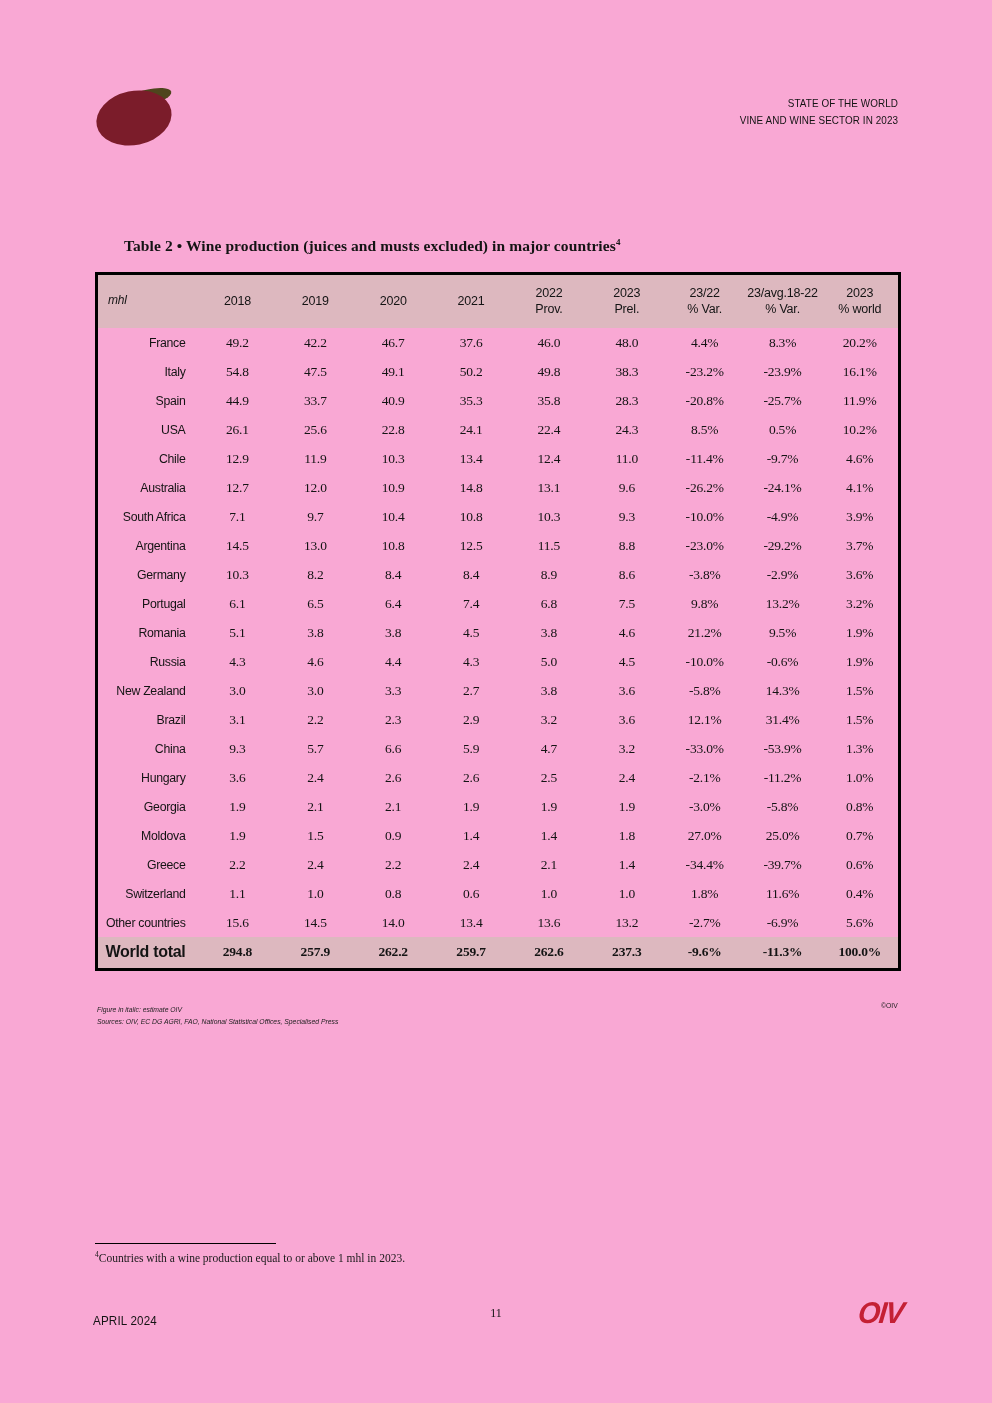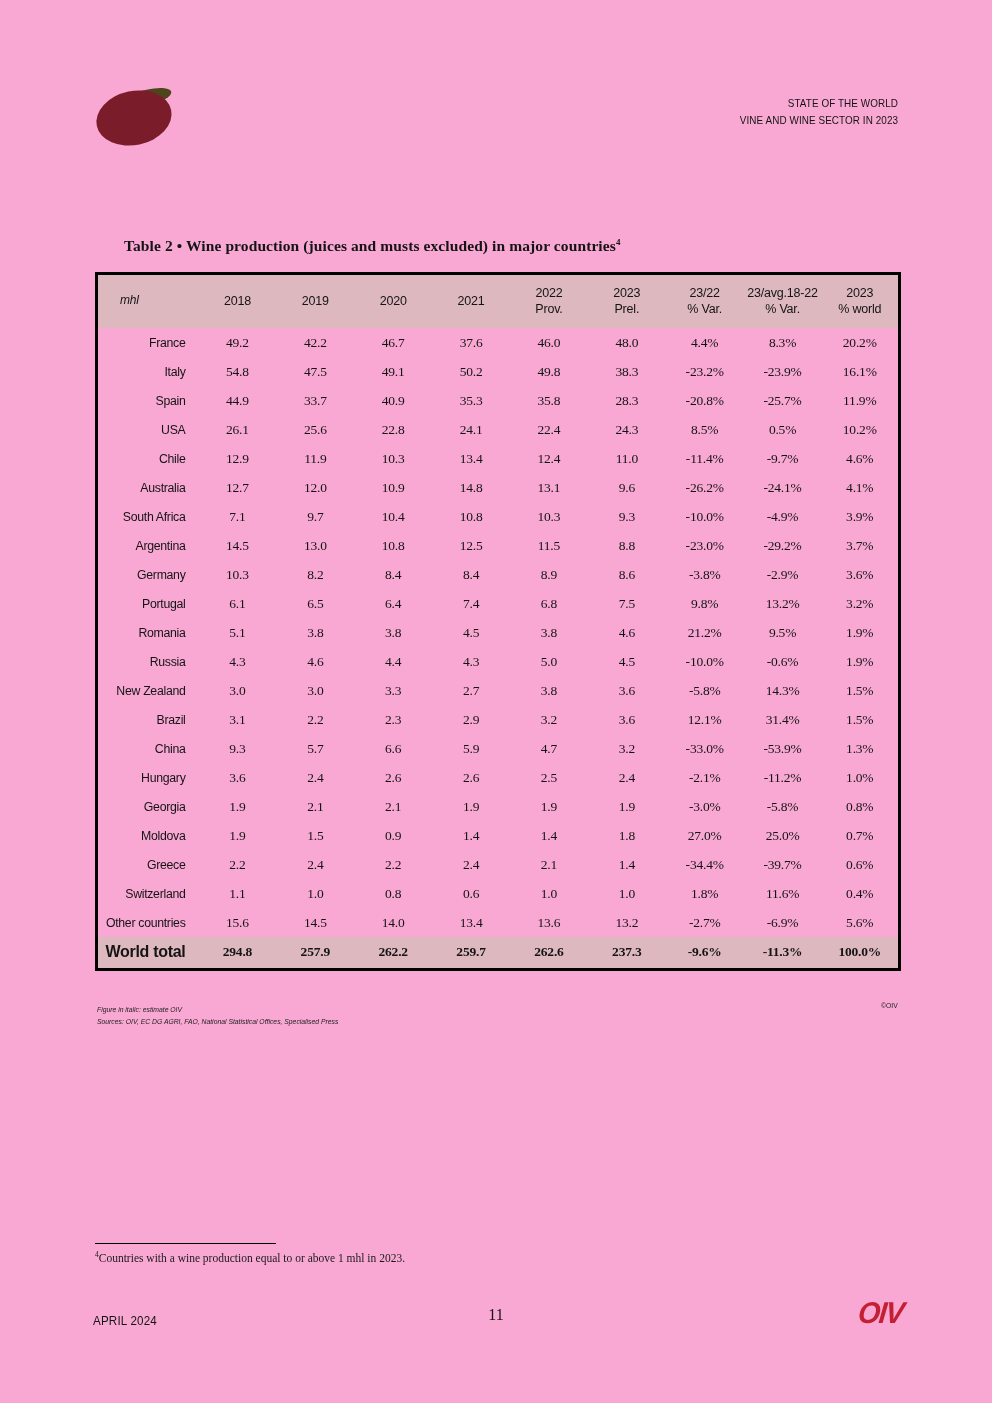--- a/index.html
+++ b/index.html
@@ -26,21 +26,21 @@
     letter-spacing:.1px;margin-left:29px; }
   .table-title sup { font-size:9px; }
 
   
   .tablewrap { position:absolute; left:95px; top:272px; width:806px; }
   table { width:100%; border-collapse:collapse; table-layout:fixed;
     border:3px solid #000; }
   thead th { background:var(--band,#ddb8bf); height:48px; vertical-align:middle;
     text-align:center; font-weight:400; font-size:12.5px; line-height:1.3;
     letter-spacing:-.2px; padding:2px 0 3px; }
-  thead th.unit { text-align:left; padding-left:22px; font-style:italic;
+  thead th.unit { text-align:left; padding-left:10px; font-style:italic;
     font-size:12px; }
   tbody tr { height:29px; }
   tbody th { text-align:right; padding-right:13px; font-weight:400;
     font-size:12.3px; letter-spacing:-.3px; white-space:nowrap; }
   tbody td { font-family:"Liberation Serif", serif; font-size:13.5px;
     text-align:center; letter-spacing:-.2px; }
   tbody tr.est td.yr { }
   tbody tr.total { background:var(--band,#ddb8bf); height:32px; }
   tbody tr.total th { font-weight:700; font-size:16px; }
   tbody tr.total td { font-weight:700; }
@@ -57,21 +57,21 @@
     border-top:1.6px solid #000; }
   .footnote { position:absolute; left:95px; top:1250px;
     font-family:"Liberation Serif", serif; font-size:11.5px; color:#1a1a1a; }
   .footnote sup { font-size:7.5px; }
 
   
   .footer-date { position:absolute; left:93px; top:1313px; font-size:13.5px;
     font-weight:500; letter-spacing:.2px; transform:scaleX(.86);
     transform-origin:0 50%; }
   .page-number { position:absolute; left:0; top:1306px; width:992px;
-    text-align:center; font-family:"Liberation Serif", serif; font-size:16px; }
+    text-align:center; font-family:"Liberation Serif", serif; font-size:12px; }
   .oiv-logo { position:absolute; right:89px; top:1296px; font-size:30px;
     font-weight:700; font-style:italic; letter-spacing:-1.5px;
     transform:skewX(-6deg) scaleX(.95); transform-origin:100% 50%;
     color:#c42034; }
 </style>
 </head>
 <body>
 
 <div class="page" style="--band: #ddb8bf;">
 

